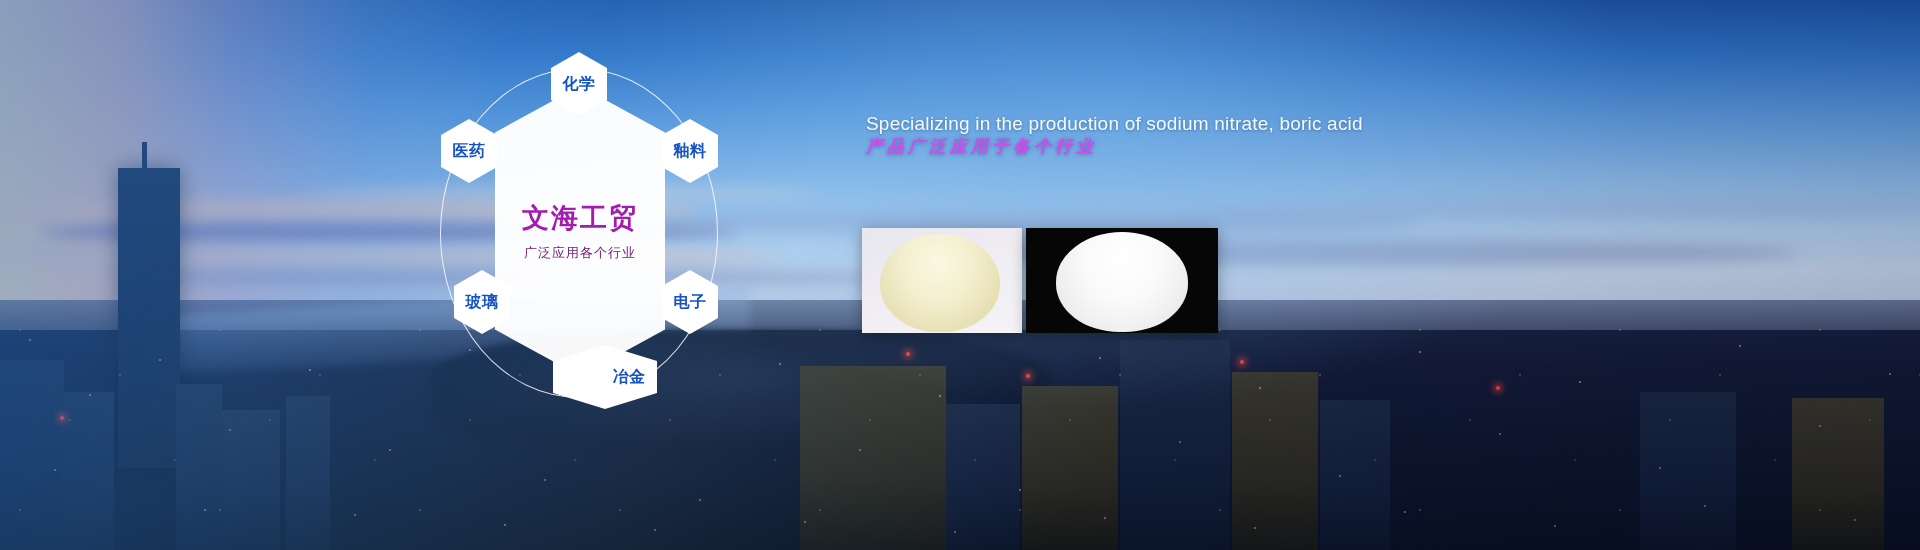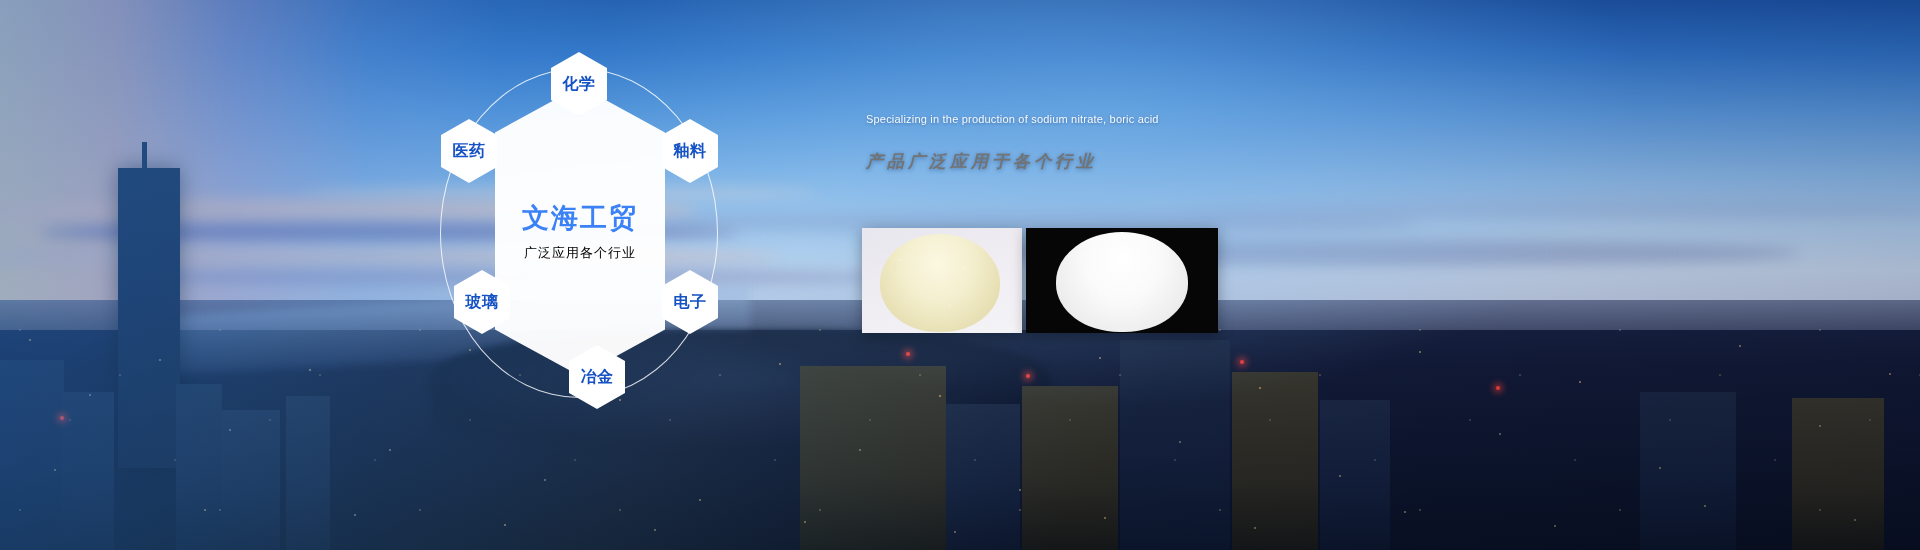--- a/index.html
+++ b/index.html
@@ -161,35 +161,35 @@
   }
   .hex-sm{width:56px;height:64px;}
   .hex-sm span{font-size:16px;}
 
   .hex-center{
     width:170px;height:290px;left:65px;top:56px;
     clip-path:polygon(50% 0%,100% 16%,100% 84%,50% 100%,0% 84%,0% 16%);
     flex-direction:column;gap:8px;
     background:rgba(255,255,255,.97);
   }
-  .hex-center .ctitle{color:#3b82f6;font-size:27px;font-weight:bold;letter-spacing:2px;}
-  .hex-center .csub{color:#000000;font-size:13px;letter-spacing:1px;font-weight:normal;}
+  .hex-center .ctitle{color:#a21caf;font-size:27px;font-weight:bold;letter-spacing:2px;}
+  .hex-center .csub{color:#701a75;font-size:13px;letter-spacing:1px;font-weight:normal;}
 
   
   .textblock{position:absolute;left:866px;top:100px;width:700px;}
   .headline{
     color:#ffffff;font-size:33px;font-weight:bold;letter-spacing:2px;
     text-shadow:0 2px 6px rgba(10,40,90,.45);margin:0;white-space:nowrap;
   }
   .subline{
-    color:rgba(255,255,255,.95);font-size:11px;letter-spacing:.2px;
+    color:rgba(255,255,255,.95);font-size:19px;letter-spacing:.2px;
     margin-top:13px;text-shadow:0 1px 3px rgba(10,40,90,.4);white-space:nowrap;
   }
   .tagline{
-    color:#737373;font-size:17px;margin-top:25px;letter-spacing:4px;
+    color:#d946ef;font-size:17px;letter-spacing:4px;
     font-family:"Liberation Serif","DejaVu Serif",serif;
     font-style:italic;font-weight:bold;
     text-shadow:0 1px 4px rgba(10,40,90,.45);white-space:nowrap;
   }
 
   
   .photo{position:absolute;overflow:hidden;box-shadow:0 3px 14px rgba(0,0,0,.35);}
   .photo1{left:862px;top:228px;width:160px;height:105px;
     background:linear-gradient(160deg,#e8e6ee 0%,#efedf2 45%,#f4f3f6 100%);}
   .photo2{left:1026px;top:228px;width:192px;height:105px;background:#060606;}
@@ -287,21 +287,21 @@
 
     <div class="hex hex-sm" style="left:121px;top:22px;">
       <span>化学</span>
     </div>
     <div class="hex hex-sm" style="left:232px;top:89px;">
       <span>釉料</span>
     </div>
     <div class="hex hex-sm" style="left:232px;top:240px;">
       <span>电子</span>
     </div>
-    <div class="hex hex-sm" style="left:139px;top:315px;">
+    <div class="hex hex-sm" style="left:123px;top:315px;padding-left:48px;">
       <span>冶金</span>
     </div>
     <div class="hex hex-sm" style="left:24px;top:240px;">
       <span>玻璃</span>
     </div>
     <div class="hex hex-sm" style="left:11px;top:89px;">
       <span>医药</span>
     </div>
   </div>
 

